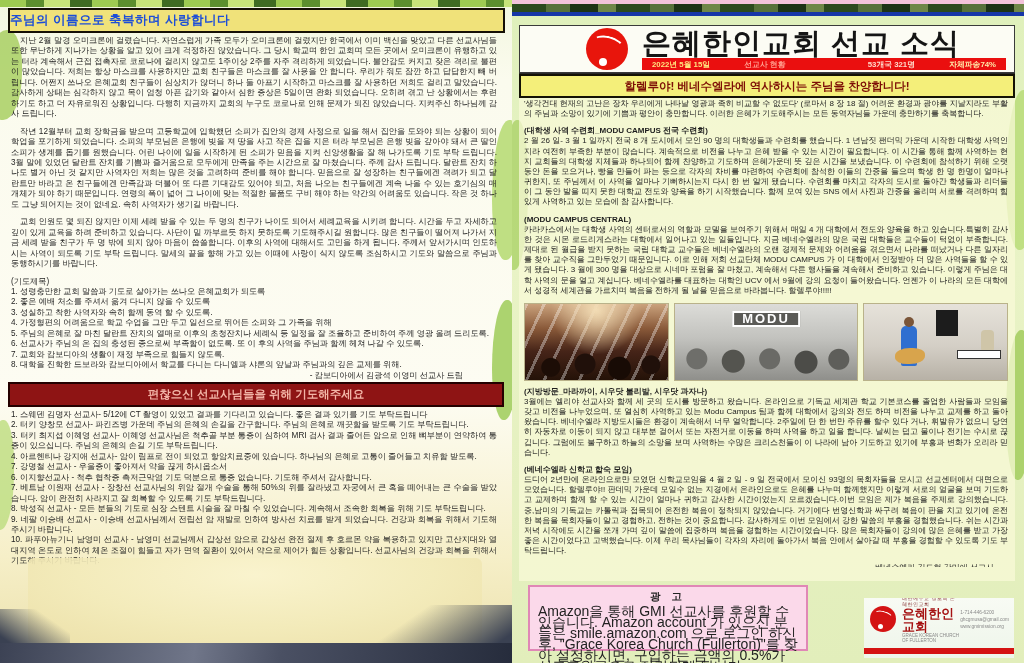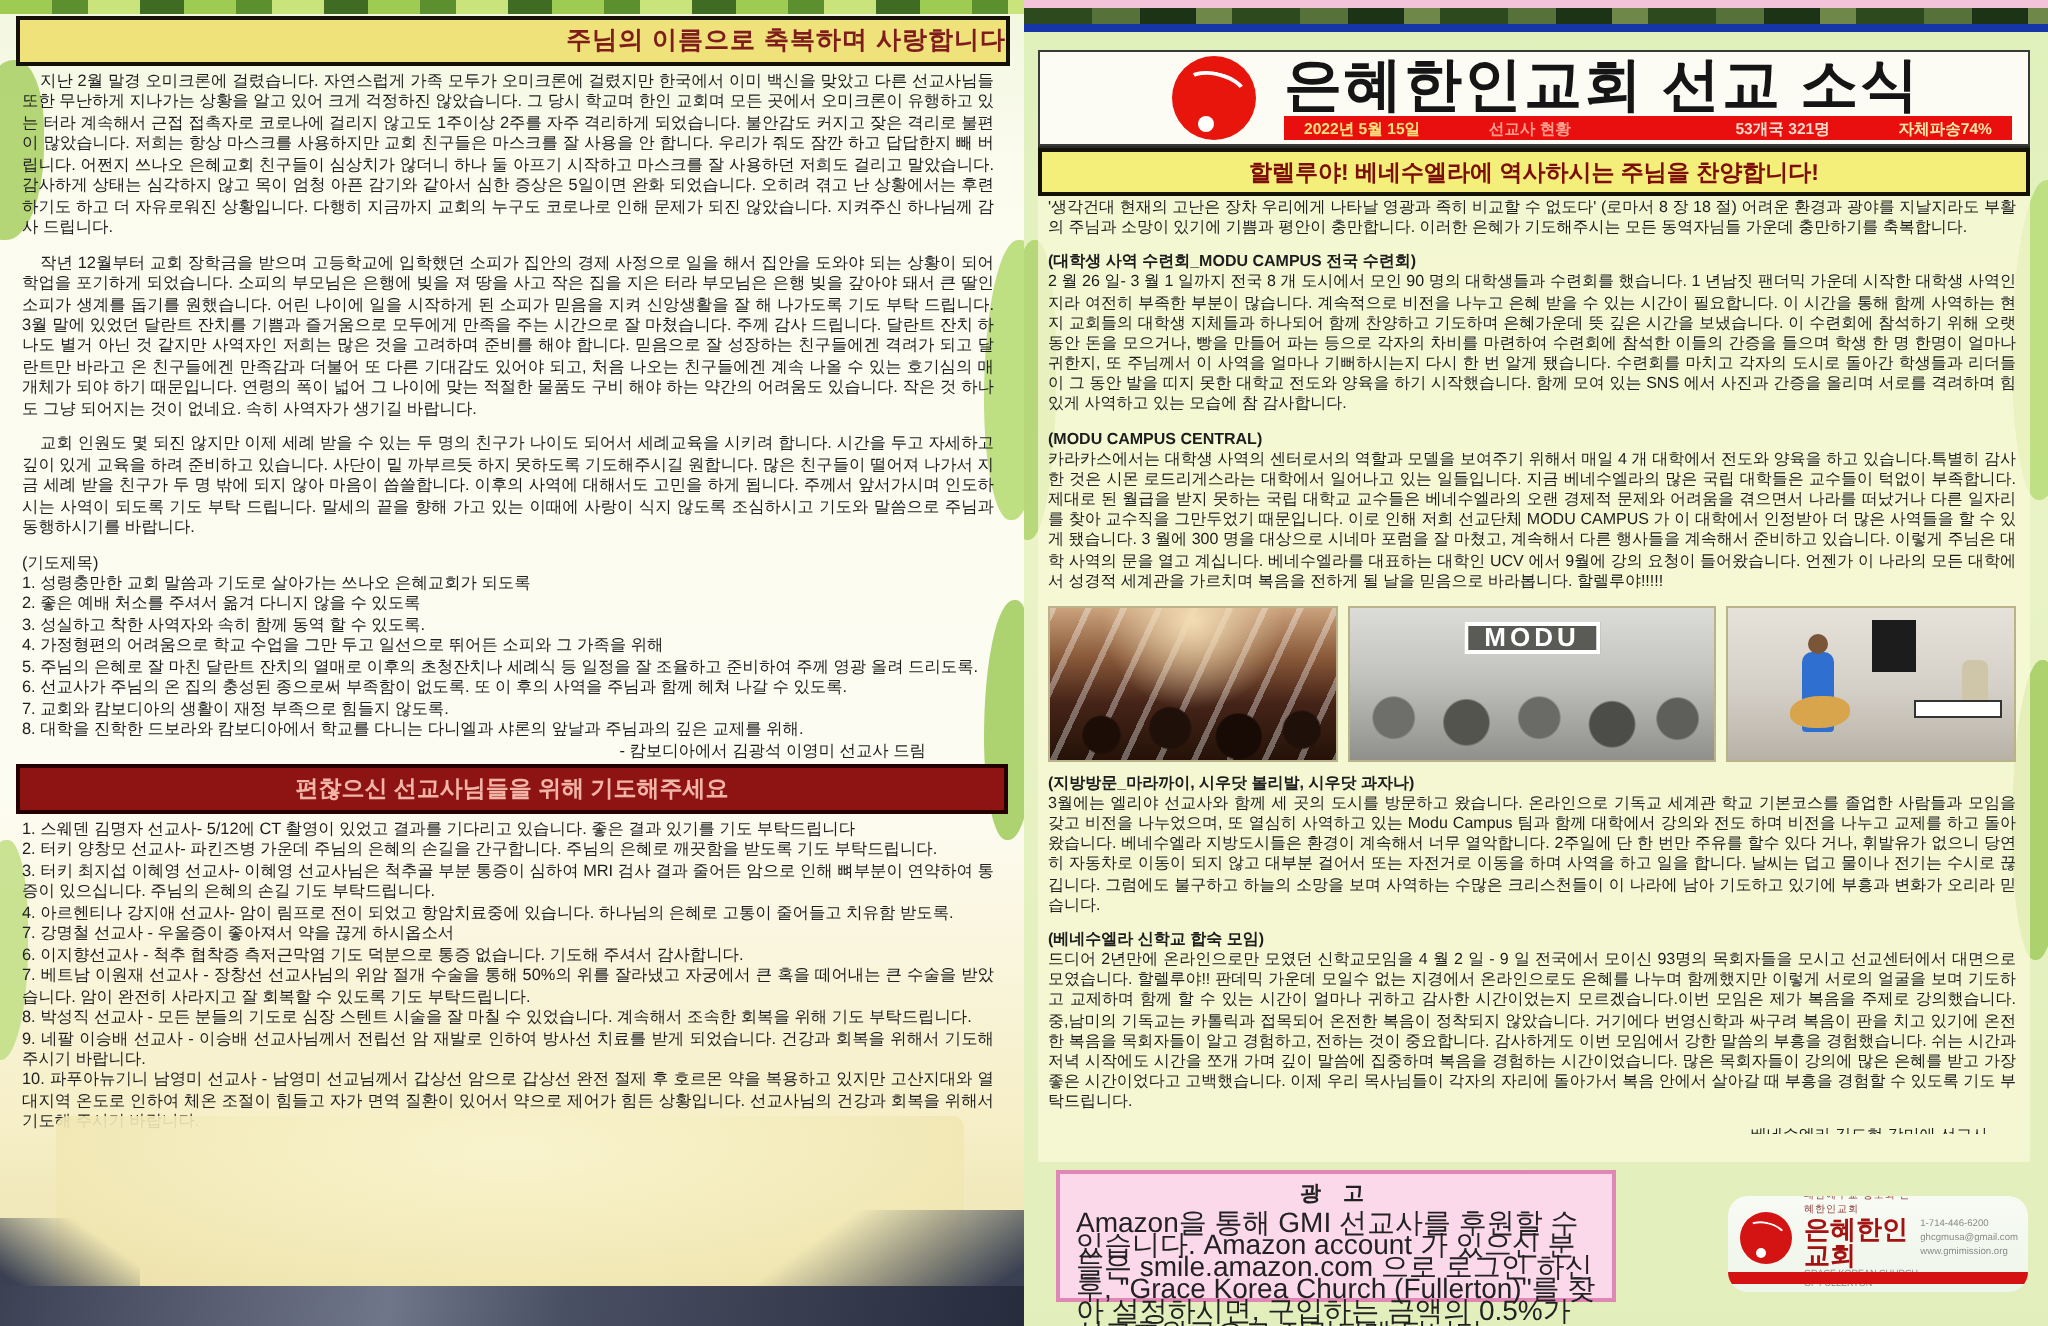--- a/index.html
+++ b/index.html
@@ -6,22 +6,22 @@
   .canvas{position:relative;width:1024px;height:663px;overflow:hidden;
           font-family:"Liberation Sans","DejaVu Sans",sans-serif;background:#e7e7da;}
   .page{position:absolute;top:0;height:663px;width:512px;overflow:hidden;}
 
   
   .page.left{left:0;background:linear-gradient(180deg,#f2f7df 0%,#fbfbee 12%,#fdfcf2 60%,#f6efc8 84%,#efe6b6 94%);}
   .leaf{position:absolute;border-radius:60% 40% 55% 45%;opacity:.85;}
   .lp-topstrip{position:absolute;left:0;top:0;right:0;height:7px;
       background:repeating-linear-gradient(90deg,#9ecb52 0 26px,#5c8f2e 26px 44px,#c8e47a 44px 70px,#3f6b22 70px 92px);}
   .lp-banner{position:absolute;left:8px;right:7px;top:8px;height:21px;background:#f0e27a;
-      border:2px solid #151005;display:flex;align-items:center;justify-content:flex-end;
-      font-weight:bold;font-size:12.5px;color:#7f1d1d;letter-spacing:.5px;}
+      border:2px solid #151005;display:flex;align-items:center;justify-content:flex-start;
+      font-weight:bold;font-size:12.5px;color:#1d4ed8;letter-spacing:.5px;}
   .lp-body{position:absolute;left:11px;right:15px;top:36px;height:344px;overflow:hidden;
       font-size:8.2px;line-height:10.45px;color:#1e1e1e;text-align:justify;}
   .lp-body p{margin:0 0 7px 0;text-indent:9px;}
   .prayer-list div{margin:0;}
   .prayer-sig{text-align:right;padding-right:34px;}
   .lp-redbanner{position:absolute;left:8px;right:8px;top:382px;height:21px;background:#8e1414;
       border:2px solid #240000;display:flex;align-items:center;justify-content:center;
       font-weight:bold;font-size:11.5px;color:#f2b4a6;}
   .lp-sicklist{position:absolute;left:11px;right:15px;top:410px;height:160px;overflow:hidden;
       font-size:8.2px;line-height:10.45px;color:#1e1e1e;text-align:justify;}
@@ -88,22 +88,22 @@
   .band-guitarist{position:absolute;left:26%;top:22px;width:16px;height:40px;background:#2f6fd0;border-radius:5px 5px 2px 2px;}
   .band-guitarist:before{content:"";position:absolute;left:3px;top:-9px;width:10px;height:10px;border-radius:50%;background:#7a5538;}
   .band-guitar{position:absolute;left:22%;top:44px;width:30px;height:16px;background:#d8a44c;border-radius:50% 40% 50% 40%;}
   .band-keys{position:absolute;right:4%;top:46px;width:42px;height:7px;background:#fff;border:1px solid #333;}
   .band-keyplayer{position:absolute;right:9%;top:26px;width:13px;height:22px;background:#cfc5a8;border-radius:4px;}
   .rp-sig{text-align:right;padding-right:14px;margin-top:6px;}
   .ad-box{position:absolute;left:16px;width:280px;top:585px;height:66px;background:#fbd9ea;
       border:2px solid #e087b6;padding:2px 8px;box-sizing:border-box;color:#222;}
   .ad-title{text-align:center;font-weight:bold;font-size:10.5px;letter-spacing:4px;margin:1px 0 2px 0;}
   .ad-body{font-size:14px;line-height:11px;}
-  .church-card{position:absolute;left:352px;right:10px;top:598px;height:48px;
-      background:linear-gradient(180deg,#f8fbf4 0%,#eef5ea 100%);overflow:hidden;border-radius:10px;}
+  .church-card{position:absolute;left:352px;right:10px;top:598px;height:60px;
+      background:linear-gradient(180deg,#f8fbf4 0%,#eef5ea 100%);overflow:hidden;}
   .cc-row{display:flex;align-items:center;height:42px;}
   .cc-ball{width:26px;height:26px;border-radius:50%;background:#d41313;position:relative;margin:0 6px 0 6px;flex:0 0 auto;}
   .cc-ball:before{content:"";position:absolute;left:3px;top:5px;width:18px;height:9px;
       border:1.5px solid transparent;border-top:1.5px solid #fff;border-radius:50%;transform:rotate(14deg);}
   .cc-ball:after{content:"";position:absolute;left:8px;bottom:3px;width:5px;height:5px;background:#fff;border-radius:50%;}
   .cc-mid{display:flex;flex-direction:column;}
   .cc-top{font-size:5px;color:#8a3a3a;letter-spacing:.5px;}
   .cc-name{font-size:13px;font-weight:bold;color:#a51212;line-height:13px;}
   .cc-bottom{font-size:4.5px;color:#888;}
   .cc-contact{margin-left:auto;margin-right:5px;display:flex;flex-direction:column;gap:2px;

